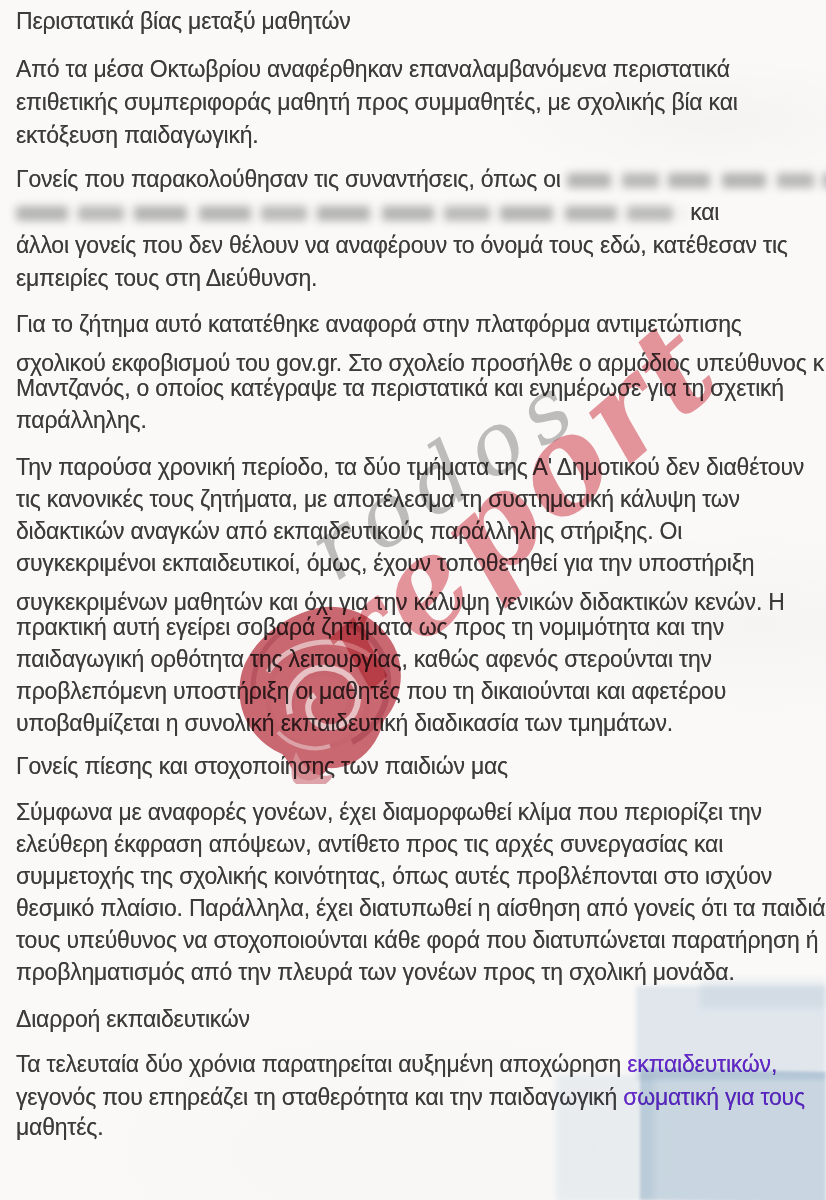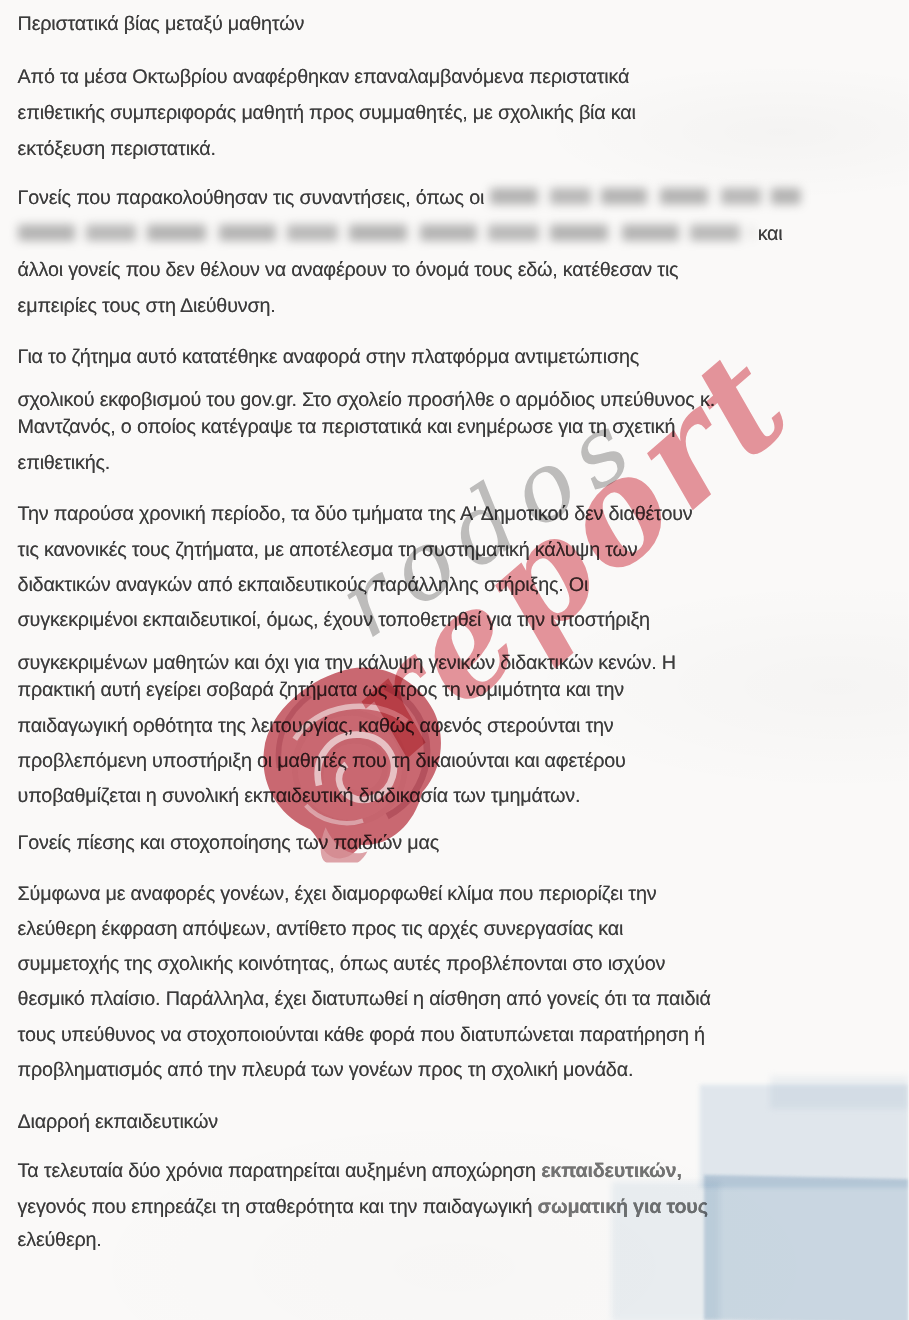--- a/index.html
+++ b/index.html
@@ -9,26 +9,26 @@
       radial-gradient(ellipse 320px 90px at 86% 10%, rgba(0,0,0,0.022), transparent 70%),
       radial-gradient(ellipse 420px 140px at 92% 52%, rgba(0,0,0,0.018), transparent 70%),
       radial-gradient(ellipse 500px 200px at 50% 96%, rgba(0,0,0,0.012), transparent 75%),
       #faf9f8;
     font-family:"Liberation Sans","DejaVu Sans",sans-serif;
   }
 
   
   .ln {
     position:absolute; left:16px;
-    font-size:18px; line-height:27px;
+    font-size:23px; line-height:27px;
     color:var(--c-body_text, #3b3b3b);
     letter-spacing:-0.2px; white-space:pre;
     text-shadow:0 0 0.5px rgba(59,59,59,0.65);
   }
-  .emph { font-weight:700; color:#737373; }
+  .emph { font-weight:400; color:#6d28d9; }
 
   
   .redact {
     display:inline-block; height:15px; border-radius:3px;
     filter:blur(4.5px); opacity:0.5; transform:translateY(1px);
   }
   .r1 { width:283px;
     background:repeating-linear-gradient(90deg,
       #6e6e6e 0 44px, rgba(0,0,0,0) 44px 55px,
       #787878 55px 92px, rgba(0,0,0,0) 92px 101px,
@@ -76,31 +76,31 @@
   .blue4 { left:700px; top:978px; width:126px; height:30px;
            background:#e2eaf1; opacity:0.5; filter:blur(3px); }
 </style>
 </head>
 <body>
 
 <div class="ln" style="top:8px">Περιστατικά βίας μεταξύ μαθητών</div>
 
 <div class="ln" style="top:56px">Από τα μέσα Οκτωβρίου αναφέρθηκαν επαναλαμβανόμενα περιστατικά</div>
 <div class="ln" style="top:89px">επιθετικής συμπεριφοράς μαθητή προς συμμαθητές, με σχολικής βία και</div>
-<div class="ln" style="top:122px">εκτόξευση περιστατικά.</div>
+<div class="ln" style="top:122px">εκτόξευση παιδαγωγική.</div>
 
 <div class="ln" style="top:166px"><span>Γονείς που παρακολούθησαν τις συναντήσεις, όπως οι </span><span class="redact r1"></span></div>
 <div class="ln" style="top:199px"><span class="redact r2"></span><span> και</span></div>
 <div class="ln" style="top:232px">άλλοι γονείς που δεν θέλουν να αναφέρουν το όνομά τους εδώ, κατέθεσαν τις</div>
 <div class="ln" style="top:265px">εμπειρίες τους στη Διεύθυνση.</div>
 
 <div class="ln" style="top:311px">Για το ζήτημα αυτό κατατέθηκε αναφορά στην πλατφόρμα αντιμετώπισης</div>
 <div class="ln" style="top:350px">σχολικού εκφοβισμού του gov.gr. Στο σχολείο προσήλθε ο αρμόδιος υπεύθυνος κ.</div>
 <div class="ln" style="top:375px">Μαντζανός, ο οποίος κατέγραψε τα περιστατικά και ενημέρωσε για τη σχετική</div>
-<div class="ln" style="top:407px">επιθετικής.</div>
+<div class="ln" style="top:407px">παράλληλης.</div>
 
 <div class="ln" style="top:454px">Την παρούσα χρονική περίοδο, τα δύο τμήματα της Α' Δημοτικού δεν διαθέτουν</div>
 <div class="ln" style="top:486px">τις κανονικές τους ζητήματα, με αποτέλεσμα τη συστηματική κάλυψη των</div>
 <div class="ln" style="top:518px">διδακτικών αναγκών από εκπαιδευτικούς παράλληλης στήριξης. Οι</div>
 <div class="ln" style="top:550px">συγκεκριμένοι εκπαιδευτικοί, όμως, έχουν τοποθετηθεί για την υποστήριξη</div>
 <div class="ln" style="top:589px">συγκεκριμένων μαθητών και όχι για την κάλυψη γενικών διδακτικών κενών. Η</div>
 <div class="ln" style="top:614px">πρακτική αυτή εγείρει σοβαρά ζητήματα ως προς τη νομιμότητα και την</div>
 <div class="ln" style="top:646px">παιδαγωγική ορθότητα της λειτουργίας, καθώς αφενός στερούνται την</div>
 <div class="ln" style="top:678px">προβλεπόμενη υποστήριξη οι μαθητές που τη δικαιούνται και αφετέρου</div>
 <div class="ln" style="top:710px">υποβαθμίζεται η συνολική εκπαιδευτική διαδικασία των τμημάτων.</div>
@@ -111,21 +111,21 @@
 <div class="ln" style="top:831px">ελεύθερη έκφραση απόψεων, αντίθετο προς τις αρχές συνεργασίας και</div>
 <div class="ln" style="top:863px">συμμετοχής της σχολικής κοινότητας, όπως αυτές προβλέπονται στο ισχύον</div>
 <div class="ln" style="top:895px">θεσμικό πλαίσιο. Παράλληλα, έχει διατυπωθεί η αίσθηση από γονείς ότι τα παιδιά</div>
 <div class="ln" style="top:927px">τους υπεύθυνος να στοχοποιούνται κάθε φορά που διατυπώνεται παρατήρηση ή</div>
 <div class="ln" style="top:959px">προβληματισμός από την πλευρά των γονέων προς τη σχολική μονάδα.</div>
 
 <div class="ln" style="top:1006px">Διαρροή εκπαιδευτικών</div>
 
 <div class="ln" style="top:1051px"><span>Τα τελευταία δύο χρόνια παρατηρείται αυξημένη αποχώρηση </span><span class="emph">εκπαιδευτικών,</span></div>
 <div class="ln" style="top:1084px"><span>γεγονός που επηρεάζει τη σταθερότητα και την παιδαγωγική </span><span class="emph">σωματική για τους</span></div>
-<div class="ln" style="top:1114px">ελεύθερη.</div>
+<div class="ln" style="top:1114px">μαθητές.</div>
 
 <div class="ln" style="top:1204px">Ζητήματα εισόδου στον σχολικό χώρο</div>
 
 <div class="wm wm-rodos">rodos</div>
 
 <svg class="wm rose-svg" viewBox="0 0 182 182" xmlns="http://www.w3.org/2000/svg">
 
   <circle class="gray-swirl" cx="88" cy="96" r="50" stroke-width="5" opacity="0.45"></circle>
   <path class="gray-swirl" d="M62,110 C58,86 76,68 98,72 C116,75 124,92 118,106 C112,120 94,124 84,114" stroke-width="5" opacity="0.45"></path>
 

